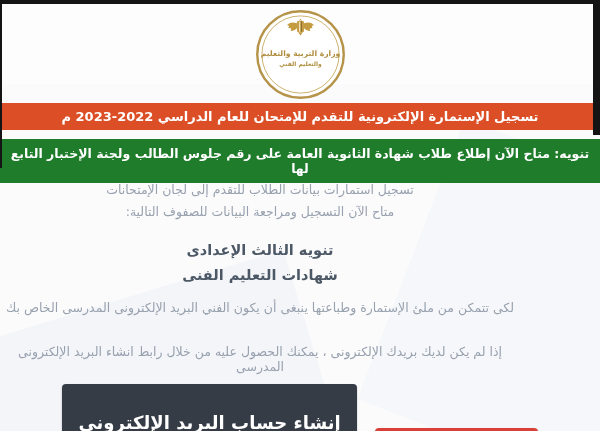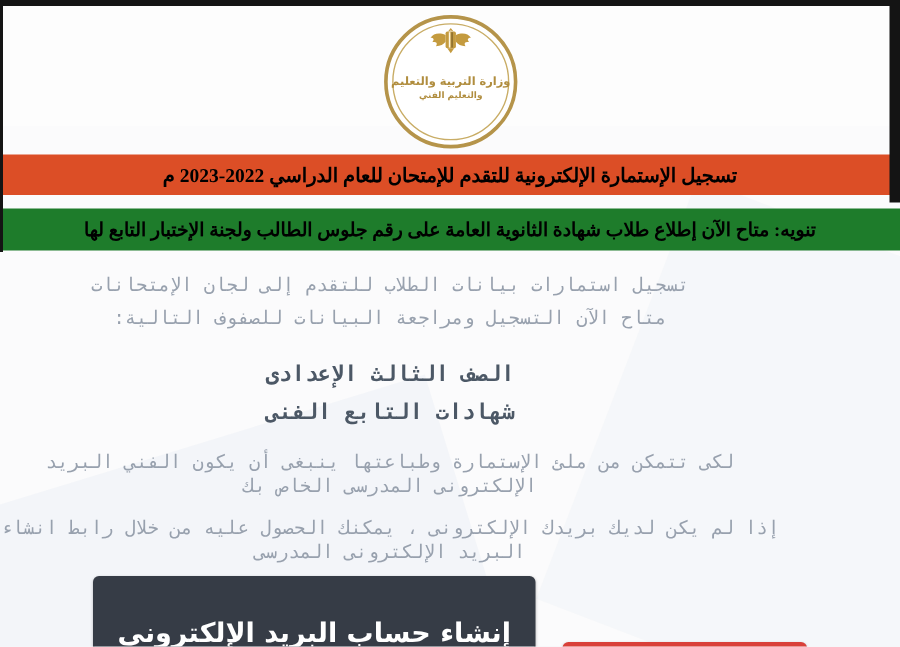--- a/index.html
+++ b/index.html
@@ -15,25 +15,25 @@
   .bg-shape.s1{left:-120px;top:310px;width:460px;height:320px;background:#edf0f5;opacity:.55;transform:rotate(-17deg);}
   .bg-shape.s2{left:400px;top:170px;width:340px;height:300px;background:#f0f3f7;opacity:.5;transform:rotate(21deg);}
   
   .frame-top{position:absolute;left:0;top:0;width:600px;height:4px;background:var(--c-frame,#141414);z-index:5;}
   .edge-left{position:absolute;left:0;top:0;width:2px;height:168px;background:var(--c-frame,#141414);z-index:5;}
   .edge-right{position:absolute;right:0;top:0;width:7px;height:135px;background:var(--c-frame,#141414);z-index:5;}
   
   .header{position:absolute;left:0;top:4px;width:600px;height:80px;background:#fdfdfd;z-index:1;display:flex;justify-content:center;}
   .logo{width:93px;height:93px;margin-top:4px;}
   
-  .banner{position:absolute;left:0;width:600px;z-index:2;color:#000000;font-weight:bold;text-align:center;display:flex;align-items:center;justify-content:center;font-family:Liberation Serif, serif;}
+  .banner{position:absolute;left:0;width:600px;z-index:2;color:#ffffff;font-weight:bold;text-align:center;display:flex;align-items:center;justify-content:center;}
   .banner.red{top:103px;height:27px;background:var(--c-red_banner,#dc4e26);font-size:13px;}
-  .banner.green{top:139px;height:28px;background:var(--c-green_banner,#1e7c2b);font-size:12.5px;}
+  .banner.green{top:139px;height:44px;background:var(--c-green_banner,#1e7c2b);font-size:12.5px;}
   
-  .content-line{position:absolute;left:0;width:520px;text-align:center;z-index:2;margin:0;font-family:Liberation Mono, monospace;}
+  .content-line{position:absolute;left:0;width:520px;text-align:center;z-index:2;margin:0;}
   .muted{color:var(--c-muted_text,#98a1ae);font-size:12.5px;}
   .grade{color:var(--c-dark_text,#4c5866);font-size:14.5px;font-weight:bold;}
   .l1{top:182px;}
   .l2{top:204px;}
   .g1{top:242px;}
   .g2{top:267px;}
   .n1{top:300px;}
   .n2{top:344px;}
   
   .btn-row{position:absolute;left:0;top:384px;width:600px;display:flex;justify-content:center;gap:18px;z-index:2;}
@@ -81,22 +81,22 @@
     <span>تسجيل الإستمارة الإلكترونية للتقدم للإمتحان للعام الدراسي 2022-2023 م</span>
   </div>
 
   <div class="banner green">
     <span>تنويه: متاح الآن إطلاع طلاب شهادة الثانوية العامة على رقم جلوس الطالب ولجنة الإختبار التابع لها</span>
   </div>
 
   <main>
     <p class="content-line muted l1">تسجيل استمارات بيانات الطلاب للتقدم إلى لجان الإمتحانات</p>
     <p class="content-line muted l2">متاح الآن التسجيل ومراجعة البيانات للصفوف التالية:</p>
-    <p class="content-line grade g1">الصف الثالث الإعدادى</p>
-    <p class="content-line grade g2">شهادات التابع الفنى</p>
+    <p class="content-line grade g1">تنويه الثالث الإعدادى</p>
+    <p class="content-line grade g2">شهادات التعليم الفنى</p>
     <p class="content-line muted n1">لكى تتمكن من ملئ الإستمارة وطباعتها ينبغى أن يكون الفني البريد الإلكترونى المدرسى الخاص بك</p>
     <p class="content-line muted n2">إذا لم يكن لديك بريدك الإلكترونى ، يمكنك الحصول عليه من خلال رابط انشاء البريد الإلكترونى المدرسى</p>
 
     <div class="btn-row">
       <button class="btn login">تسجيل الدخول</button>
       <button class="btn create">إنشاء حساب البريد الإلكترونى</button>
     </div>
   </main>
 
 </div>

